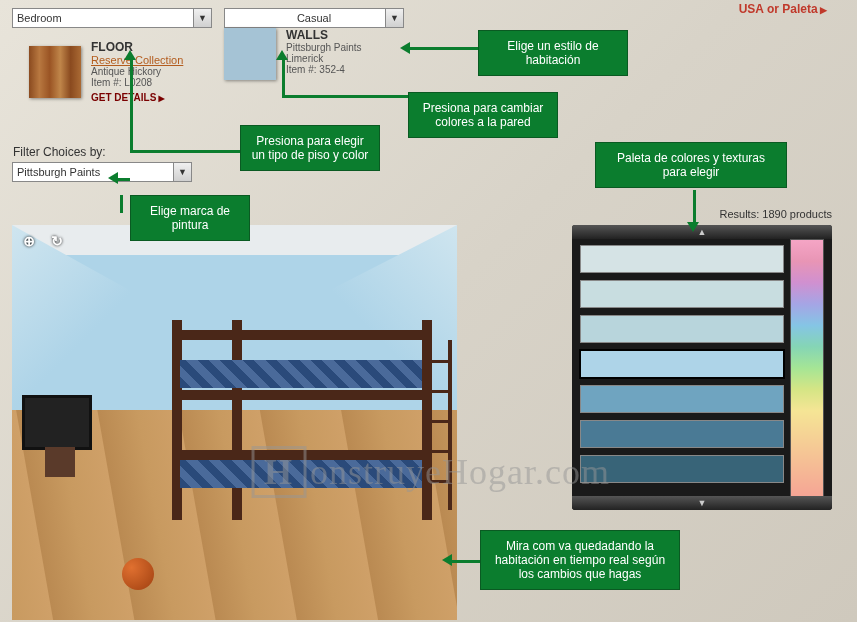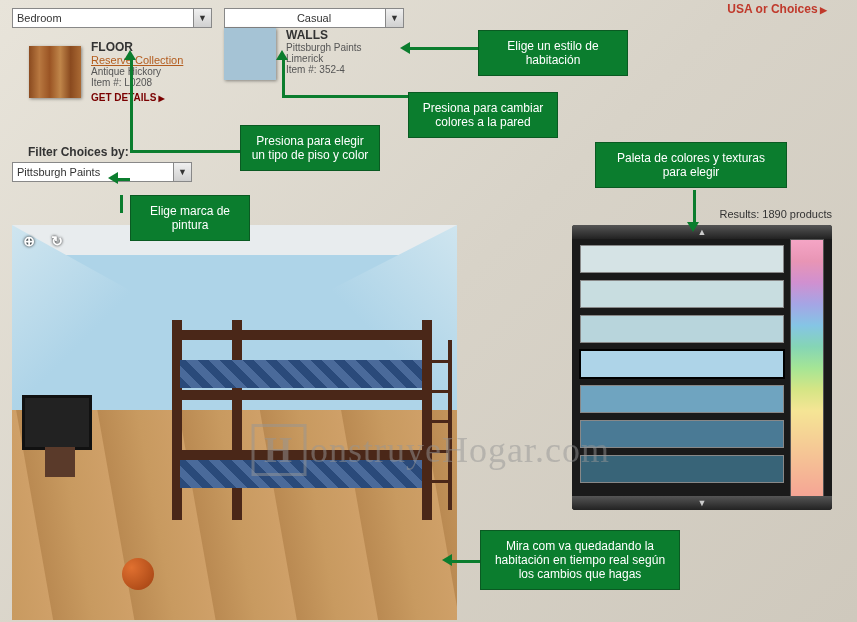--- a/index.html
+++ b/index.html
@@ -55,21 +55,21 @@
 }
 .swatch-wood {
   background: linear-gradient(90deg,#8a4a1f 0%,#b87840 20%,#9a5424 40%,#c0864a 60%,#8a4a1f 80%,#aa6a34 100%);
 }
 .swatch-blue { background: #a5c3d5; }
 .mat-title { font-weight: bold; font-size: 12px; }
 .mat-link { color: #b35c1e; text-decoration: underline; font-size: 11px; }
 .mat-sub { color: #555; font-size: 10px; }
 .details-link { color: #7a0000; font-weight: bold; font-size: 10px; margin-top: 4px; display: inline-block; }
 .details-link::after { content: " ▶"; font-size: 8px; }
-#filter-label { position: absolute; top: 145px; left: 28px; font-weight: bold; font-size: 12px; }
+#filter-label { position: absolute; top: 145px; left: 13px; font-weight: normal; font-size: 12px; }
 #dd-filter { position: absolute; top: 162px; left: 12px; width: 180px; }
 .preview {
   position: absolute;
   top: 225px; left: 12px;
   width: 445px; height: 395px;
   background: linear-gradient(to bottom, #aed4e8 0%, #aed4e8 48%, #c89a60 48%, #c89a60 100%);
   overflow: hidden;
 }
 .preview .ceiling {
   position: absolute; top: 0; left: 0; right: 0; height: 30px;
@@ -114,27 +114,27 @@
 .palette .arrow-bar{position:absolute;left:0;right:0;height:14px;background:linear-gradient(#555,#222);display:flex;justify-content:center;align-items:center;color:#ccc;font-size:9px}
 .palette .ab-top{top:0;border-radius:3px 3px 0 0}
 .palette .ab-bot{bottom:0;border-radius:0 0 3px 3px}
 .swatches-col{flex:1;display:flex;flex-direction:column;gap:7px;padding-top:8px}
 .color-swatch{height:28px;border:1px solid #888}
 .color-swatch.selected{outline:2px solid #000;outline-offset:-1px}
 .gradient-col{width:34px;height:258px;margin-top:2px;border:1px solid #555;background:linear-gradient(to bottom,#f5a5c5,#e895b5,#d090d0,#a5a5e5,#85c5e5,#85d5b5,#a5e595,#d5e585,#f5e595,#f5d595,#f5c595,#f5b595,#f5a595)}
 .callout{position:absolute;background:#0b7d2e;color:#fff;font-size:12px;text-align:center;padding:8px 10px;border:1px solid #0a5a22;min-width:120px;z-index:10}
 .arrow-line{position:absolute;background:#0b7d2e;z-index:9}
 .arrow-head{position:absolute;width:0;height:0;z-index:9}
-.watermark{position:absolute;top:424px;left:50%;transform:translateX(-50%);font-size:36px;color:rgba(150,150,150,.5);font-family:Georgia,serif;letter-spacing:1px;pointer-events:none;white-space:nowrap}
+.watermark{position:absolute;top:446px;left:50%;transform:translateX(-50%);font-size:36px;color:rgba(150,150,150,.5);font-family:Georgia,serif;letter-spacing:1px;pointer-events:none;white-space:nowrap}
 .watermark .h-icon{display:inline-block;border:3px solid rgba(150,150,150,.5);padding:2px 10px;margin:0 4px;font-weight:bold}
 </style>
 </head>
 <body>
 
-<div class="top-link">USA or Choices</div>
+<div class="top-link">USA or Paleta</div>
 
 <div id="dd-room" class="dropdown">
   <span>Bedroom</span>
   <span class="dropdown-arrow">▼</span>
 </div>
 
 <div id="dd-style" class="dropdown">
   <span>Casual</span>
   <span class="dropdown-arrow">▼</span>
 </div>

